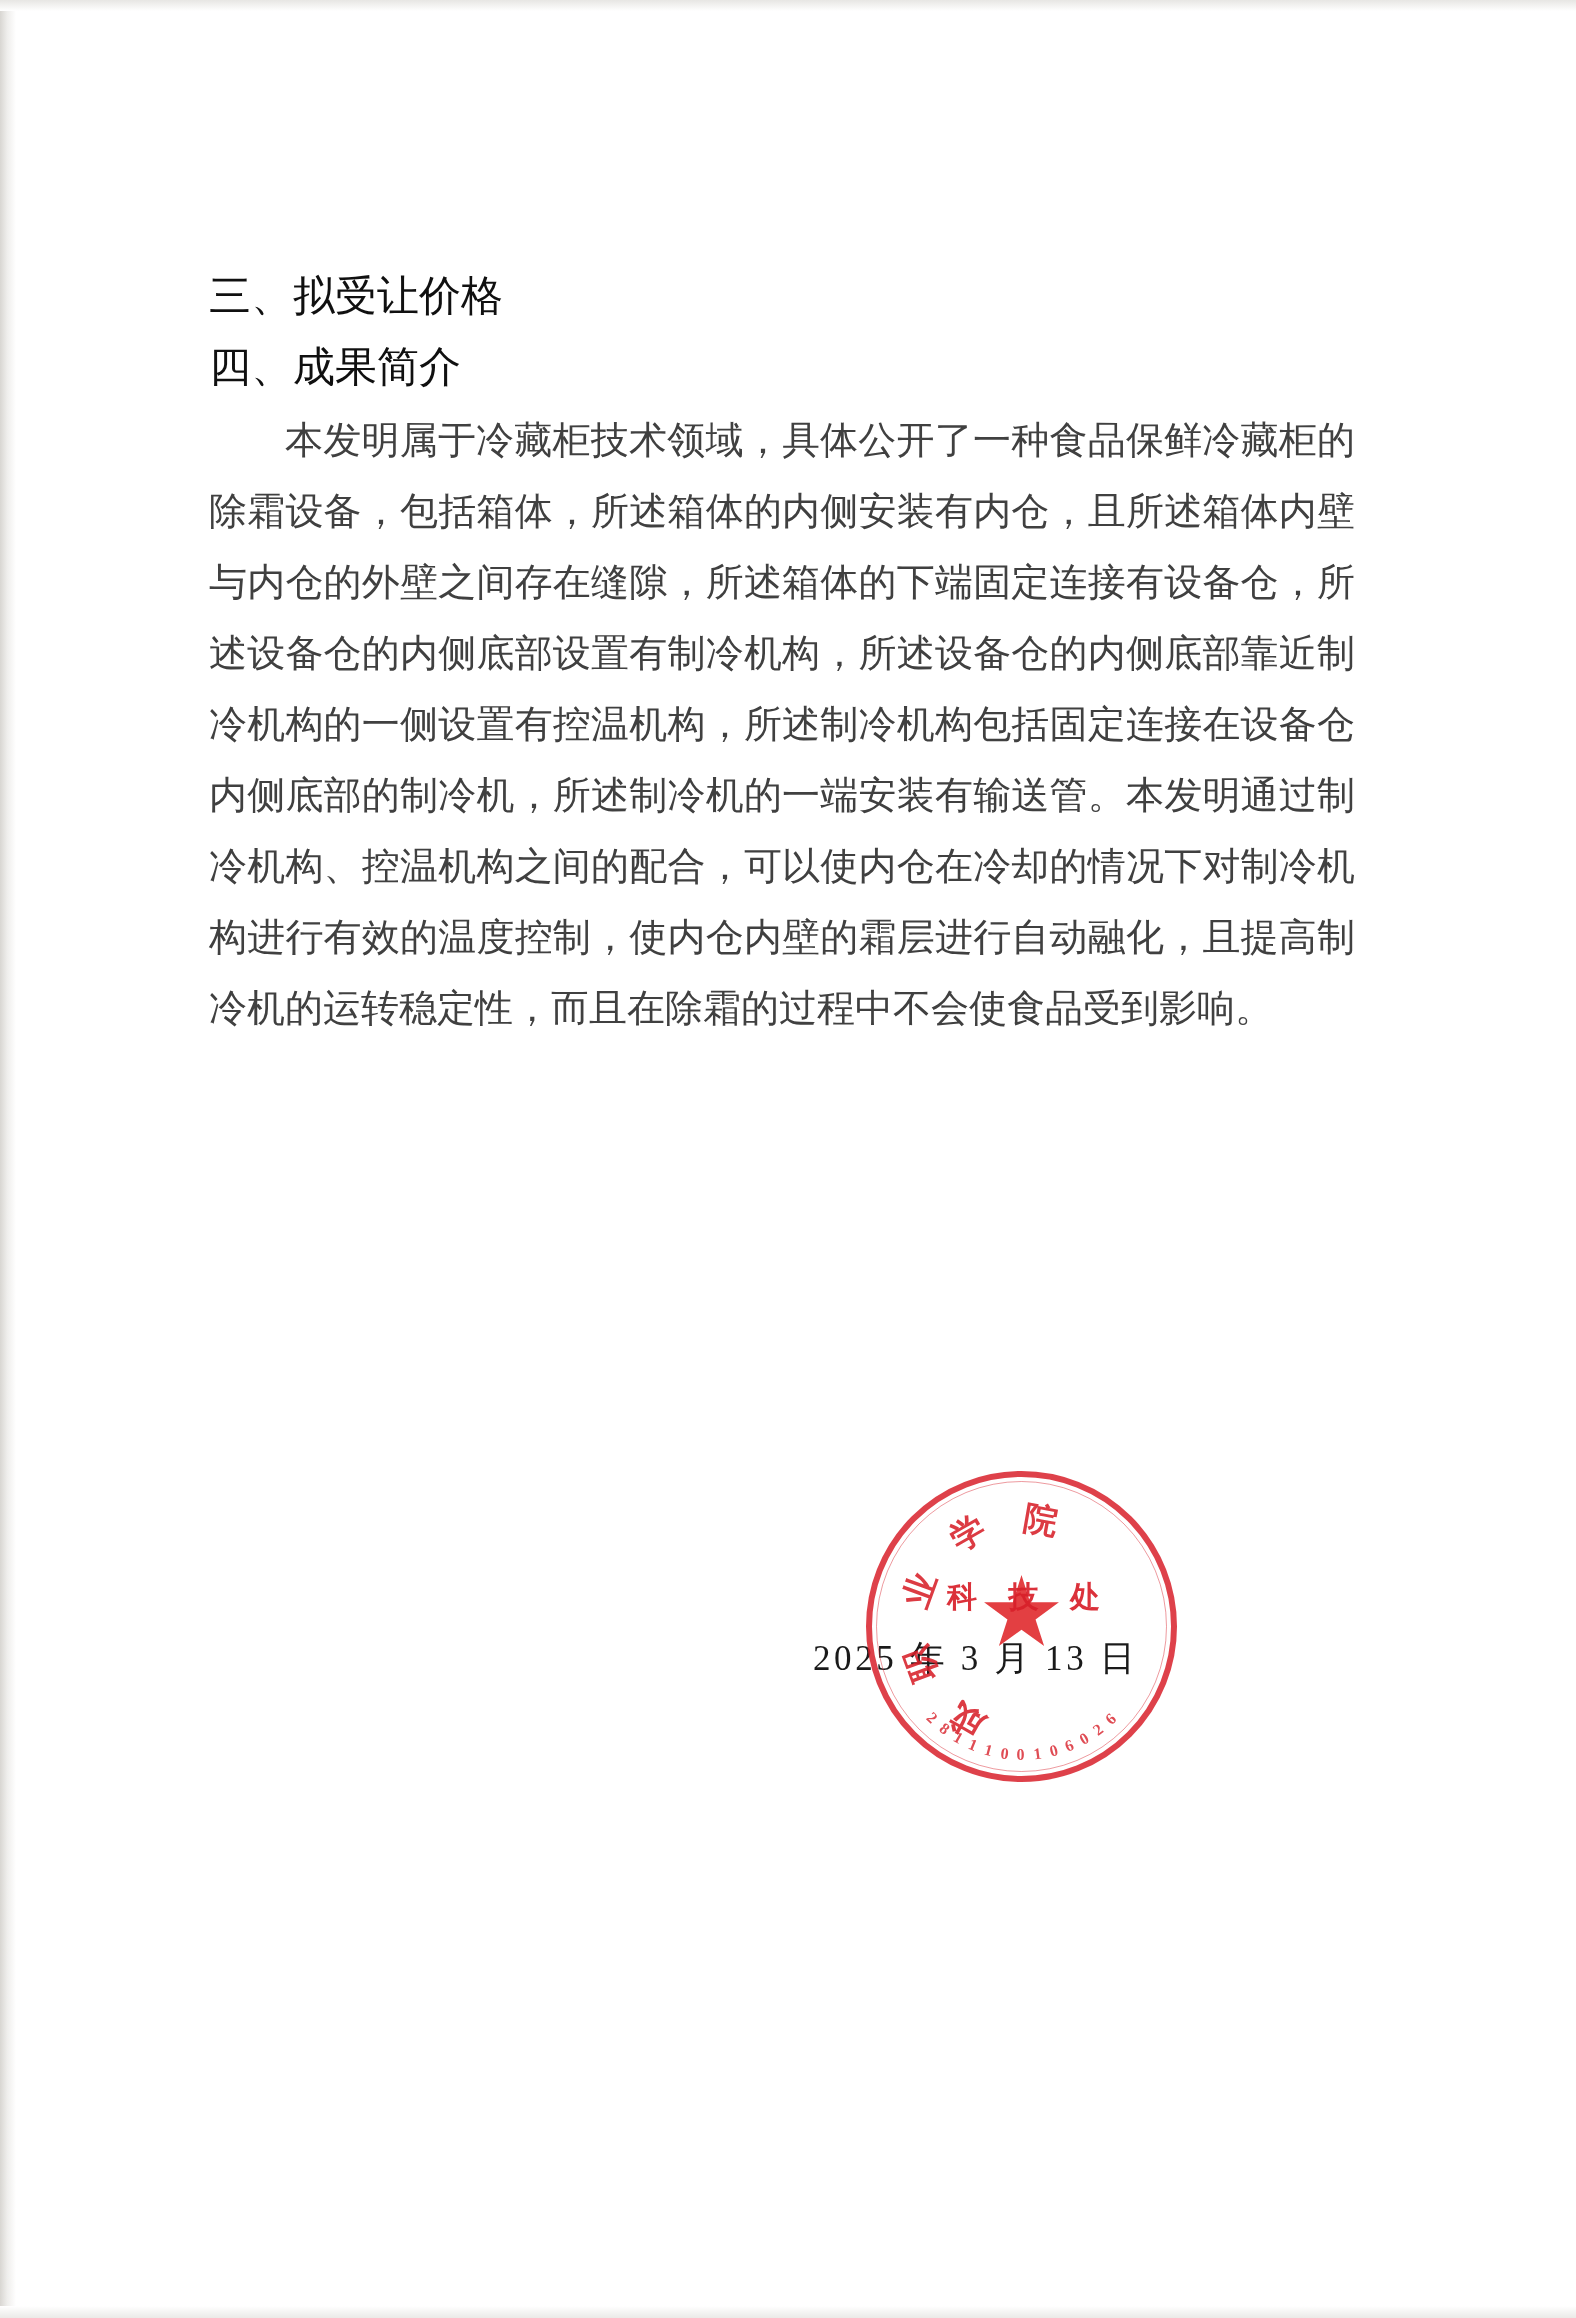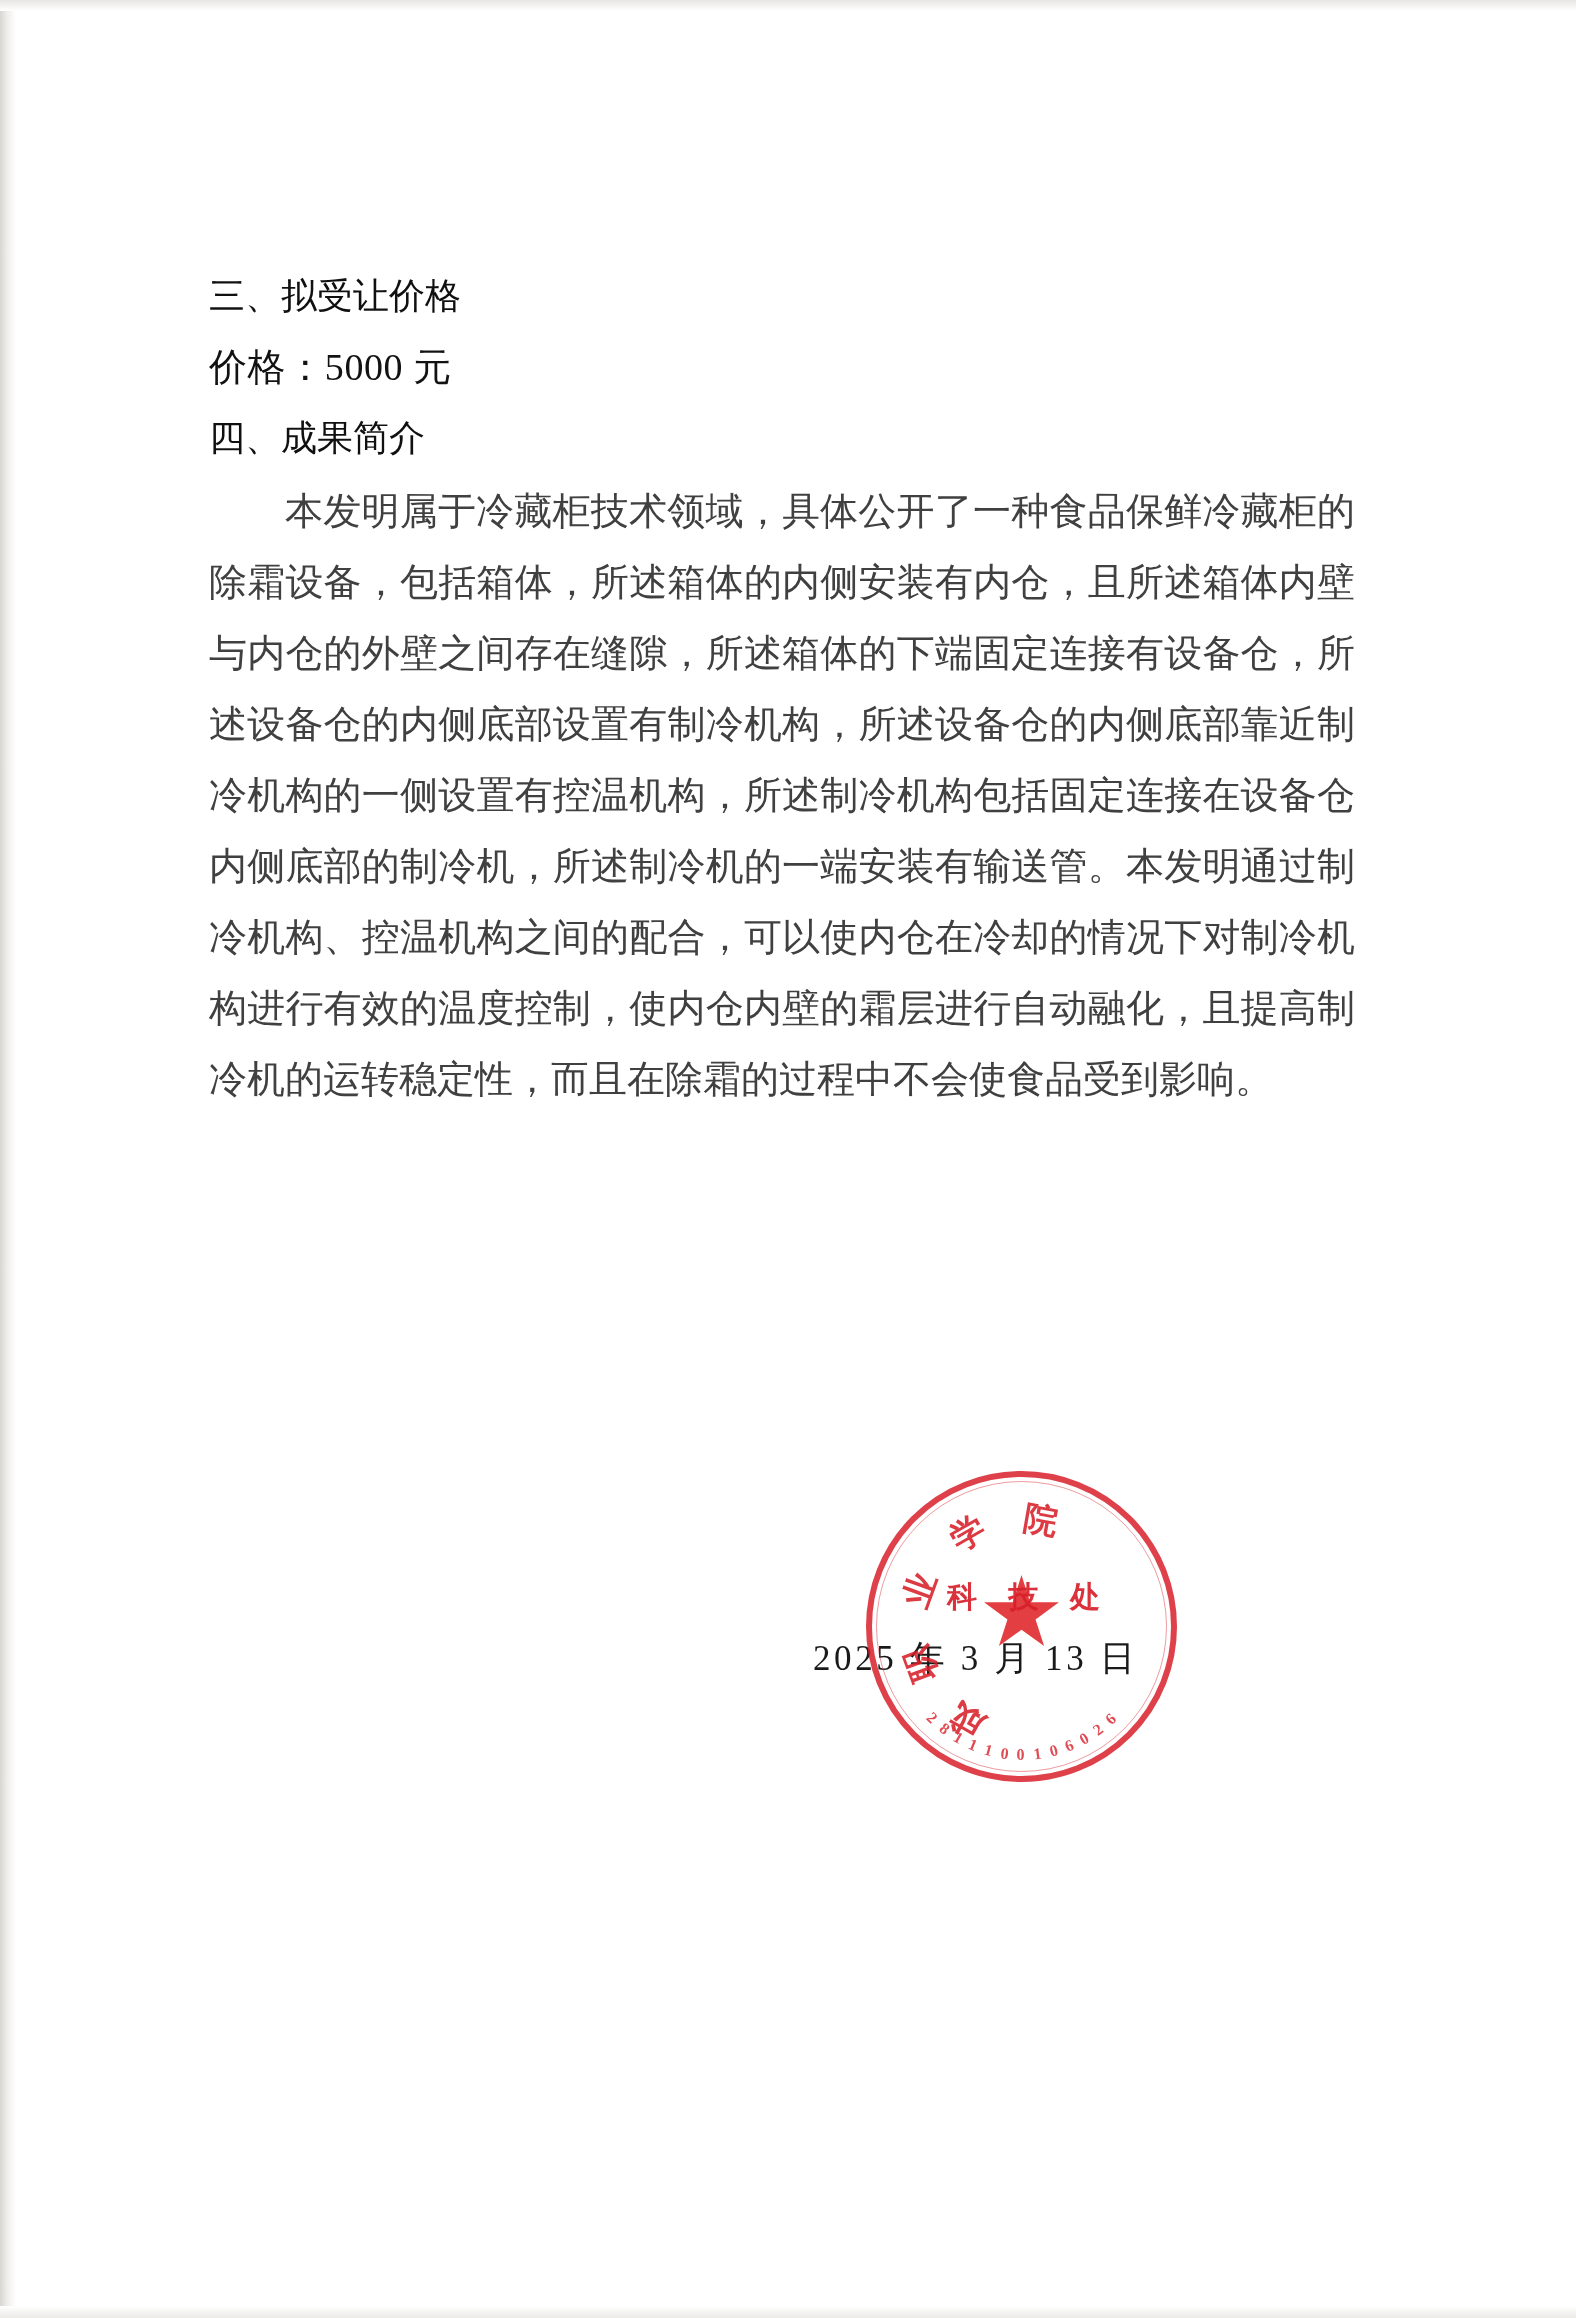--- a/index.html
+++ b/index.html
@@ -49,21 +49,21 @@
     width: 1146px;
   }
   .line {
     color: #121212;
     font-size: 38px;
     line-height: 71px;
     letter-spacing: 0.6px;
     white-space: pre;
   }
   .heading {
-    font-size: 36px;
+    font-size: 42px;
     line-height: 71px;
     color: #101010;
     white-space: pre;
   }
   .para {
     font-size: 38px;
     line-height: 71px;
     color: #404040;
     text-align: justify;
     text-justify: inter-ideograph;
@@ -174,21 +174,20 @@
 
 <div class="page">
 
   <div class="scan-edge-left"></div>
   <div class="scan-edge-top"></div>
   <div class="scan-edge-bottom"></div>
 
   <div class="content">
 
     <div class="heading">三、拟受让价格</div>
-    <div class="line">价格：5000 元</div>
     <div class="heading">四、成果简介</div>
 
     <p class="para para-block">本发明属于冷藏柜技术领域，具体公开了一种食品保鲜冷藏柜的除霜设备，包括箱体，所述箱体的内侧安装有内仓，且所述箱体内壁与内仓的外壁之间存在缝隙，所述箱体的下端固定连接有设备仓，所述设备仓的内侧底部设置有制冷机构，所述设备仓的内侧底部靠近制冷机构的一侧设置有控温机构，所述制冷机构包括固定连接在设备仓内侧底部的制冷机，所述制冷机的一端安装有输送管。本发明通过制冷机构、控温机构之间的配合，可以使内仓在冷却的情况下对制冷机构进行有效的温度控制，使内仓内壁的霜层进行自动融化，且提高制冷机的运转稳定性，而且在除霜的过程中不会使食品受到影响。</p>
 
   </div>
 
   <div class="date-line">2025 年 3 月 13 日</div>
 
   <div class="seal">
     <div class="seal-ring"></div>

